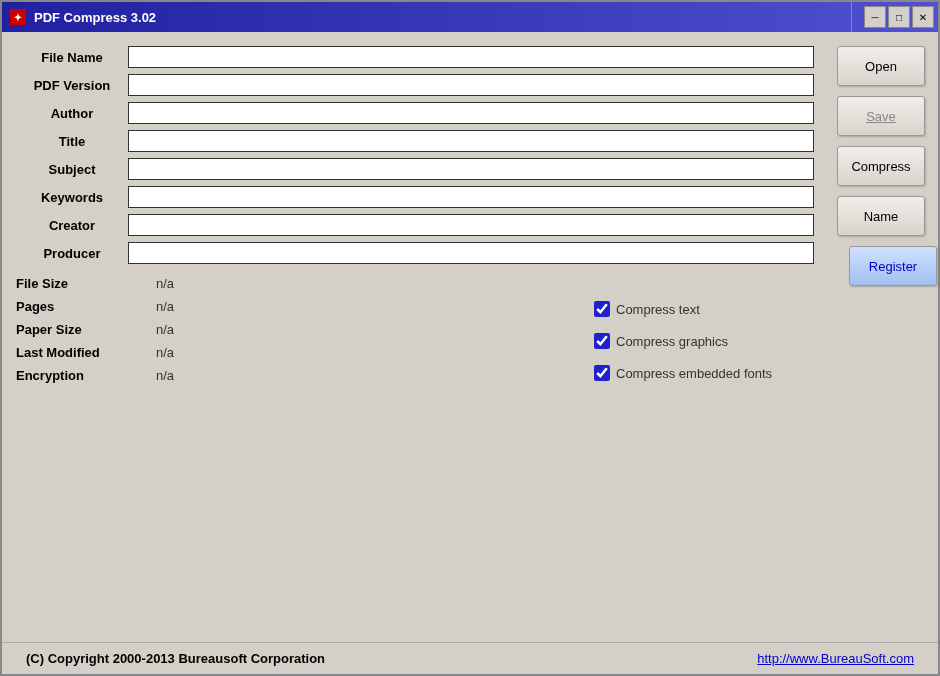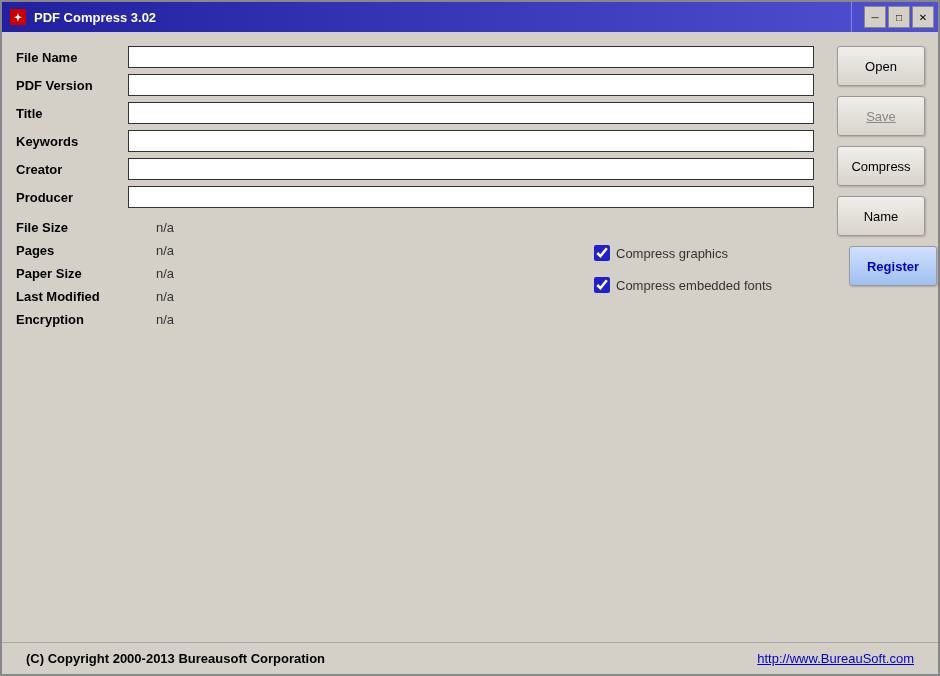--- a/index.html
+++ b/index.html
@@ -77,20 +77,21 @@
       align-items: center;
       margin-bottom: 6px;
     }
 
     .form-label {
       width: 112px;
       font-size: 13px;
       font-weight: bold;
       color: #000;
       flex-shrink: 0;
+      text-align: center;
     }
 
     .form-input {
       flex: 1;
       height: 22px;
       background: white;
       border: 1px solid #333;
       padding: 2px 4px;
       font-size: 12px;
     }
@@ -136,21 +137,21 @@
       color: #000;
       display: flex;
       align-items: center;
       justify-content: center;
       box-shadow: 1px 1px 2px rgba(0,0,0,0.2);
     }
 
     .action-btn.register-btn {
       background: linear-gradient(to bottom, #d0e0ff, #a0c0f0);
       color: #0000cc;
-      font-weight: bold;
+      font-weight: normal;
       margin-left: 24px;
     }
 
     .footer {
       border-top: 1px solid #aaa;
       padding: 8px 24px;
       display: flex;
       align-items: center;
       justify-content: space-between;
       background: #d4d0c8;
@@ -200,26 +201,34 @@
         <div class="form-row">
           <div class="form-label">File Name</div>
           <input class="form-input" type="text" value="" style="">
         </div>
 
         <div class="form-row">
           <div class="form-label">PDF Version</div>
           <input class="form-input" type="text" value="" style="">
         </div>
 
+        <div class="form-row">
+          <div class="form-label">Author</div>
+          <input class="form-input" type="text" value="" style="">
+        </div>
 
         <div class="form-row">
           <div class="form-label">Title</div>
           <input class="form-input" type="text" value="" style="">
         </div>
 
+        <div class="form-row">
+          <div class="form-label">Subject</div>
+          <input class="form-input" type="text" value="" style="">
+        </div>
 
         <div class="form-row">
           <div class="form-label">Keywords</div>
           <input class="form-input" type="text" value="" style="">
         </div>
 
         <div class="form-row">
           <div class="form-label">Creator</div>
           <input class="form-input" type="text" value="" style="">
         </div>
@@ -256,20 +265,24 @@
             </div>
 
             <div class="info-row">
               <div class="info-label">Encryption</div>
               <div class="info-value">n/a</div>
             </div>
           </div>
 
           <div style="width: 220px; padding-top: 2px; display:flex; flex-direction:column; gap:16px;">
 
+            <div class="checkbox-row">
+              <input type="checkbox" checked="" style="width: 16px; height: 16px; accent-color: rgb(32, 32, 204);">
+              <label class="checkbox-label">Compress text</label>
+            </div>
 
             <div class="checkbox-row">
               <input type="checkbox" checked="" style="width: 16px; height: 16px; accent-color: rgb(32, 32, 204);">
               <label class="checkbox-label">Compress graphics</label>
             </div>
 
             <div class="checkbox-row">
               <input type="checkbox" checked="" style="width: 16px; height: 16px; accent-color: rgb(32, 32, 204);">
               <label class="checkbox-label">Compress embedded fonts</label>
             </div>

